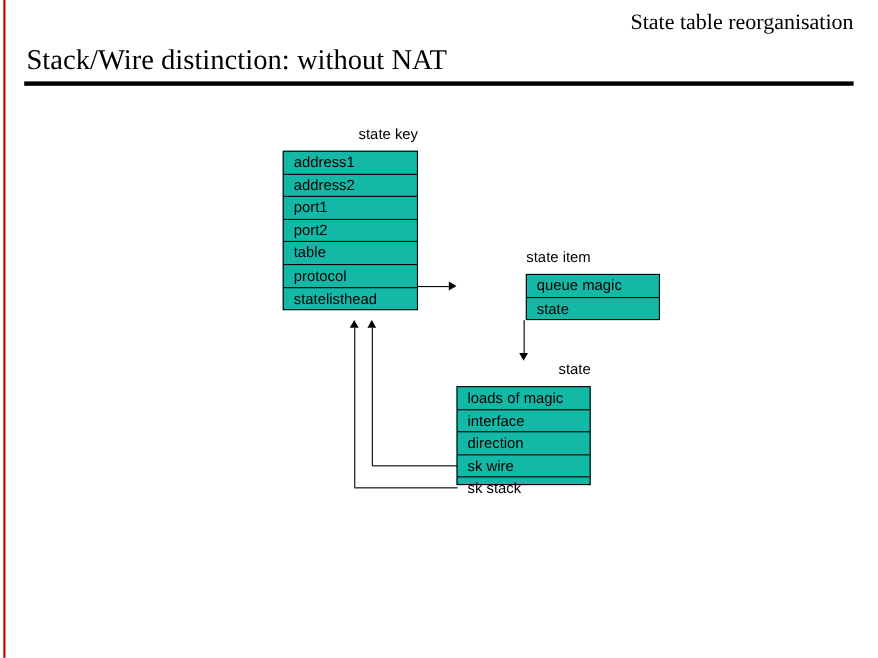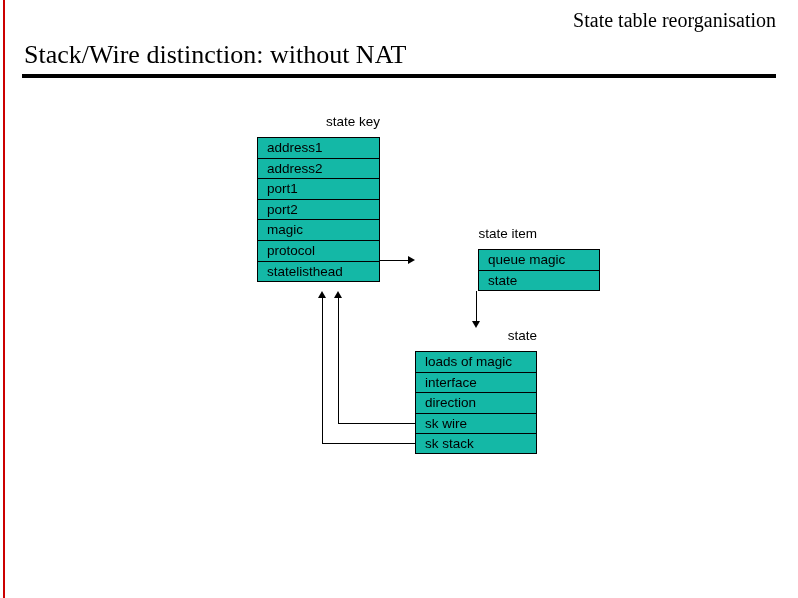--- a/index.html
+++ b/index.html
@@ -125,33 +125,33 @@
   <div class="header-subtitle">State table reorganisation</div>
   <div class="slide-title">Stack/Wire distinction: without NAT</div>
   <div class="title-rule"></div>
 
   <div class="caption" style="left:258px; top:114px; width:122px;">state key</div>
   <div class="box" style="left:257px; top:137px; width:123px; height:145px;">
     <div class="row">address1</div>
     <div class="row">address2</div>
     <div class="row">port1</div>
     <div class="row">port2</div>
-    <div class="row">magic</div>
+    <div class="row">table</div>
     <div class="row">protocol</div>
     <div class="row">statelisthead</div>
   </div>
 
   <div class="caption" style="left:415px; top:226px; width:122px;">state item</div>
   <div class="box" style="left:434px; top:249px; width:122px; height:42px;margin-left:44px;">
     <div class="row">queue magic</div>
     <div class="row">state</div>
   </div>
 
   <div class="caption" style="left:415px; top:328px; width:122px;">state</div>
-  <div class="box" style="left:415px; top:351px; width:122px; height:103px;">
+  <div class="box" style="left:415px; top:351px; width:122px; height:90px;">
     <div class="row">loads of magic</div>
     <div class="row">interface</div>
     <div class="row">direction</div>
     <div class="row">sk wire</div>
     <div class="row">sk stack</div>
   </div>
 
   <div class="line hline" style="left:380px; top:260px; width:28px;"></div>
   <div class="arrowhead arrow-right" style="left:408px; top:256px;"></div>
 

